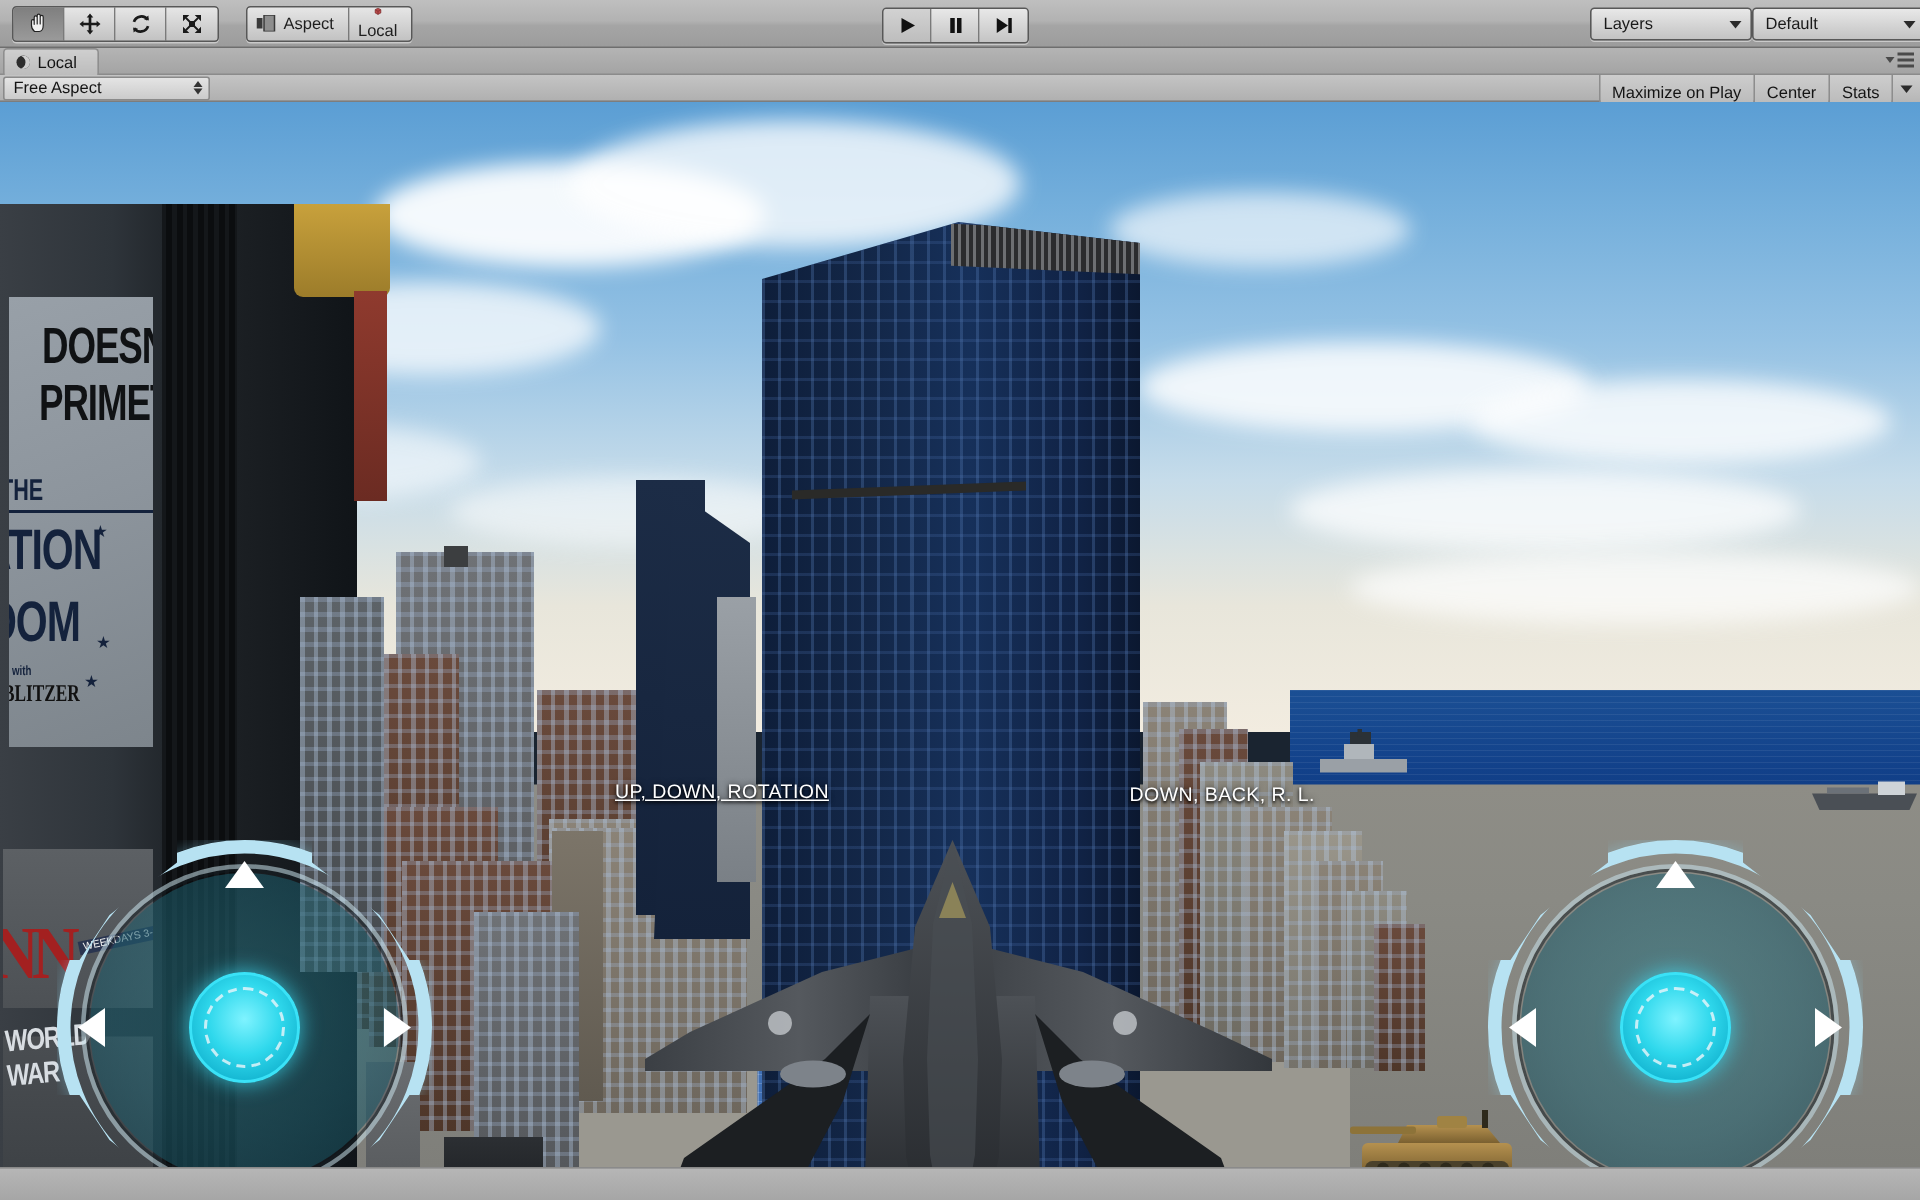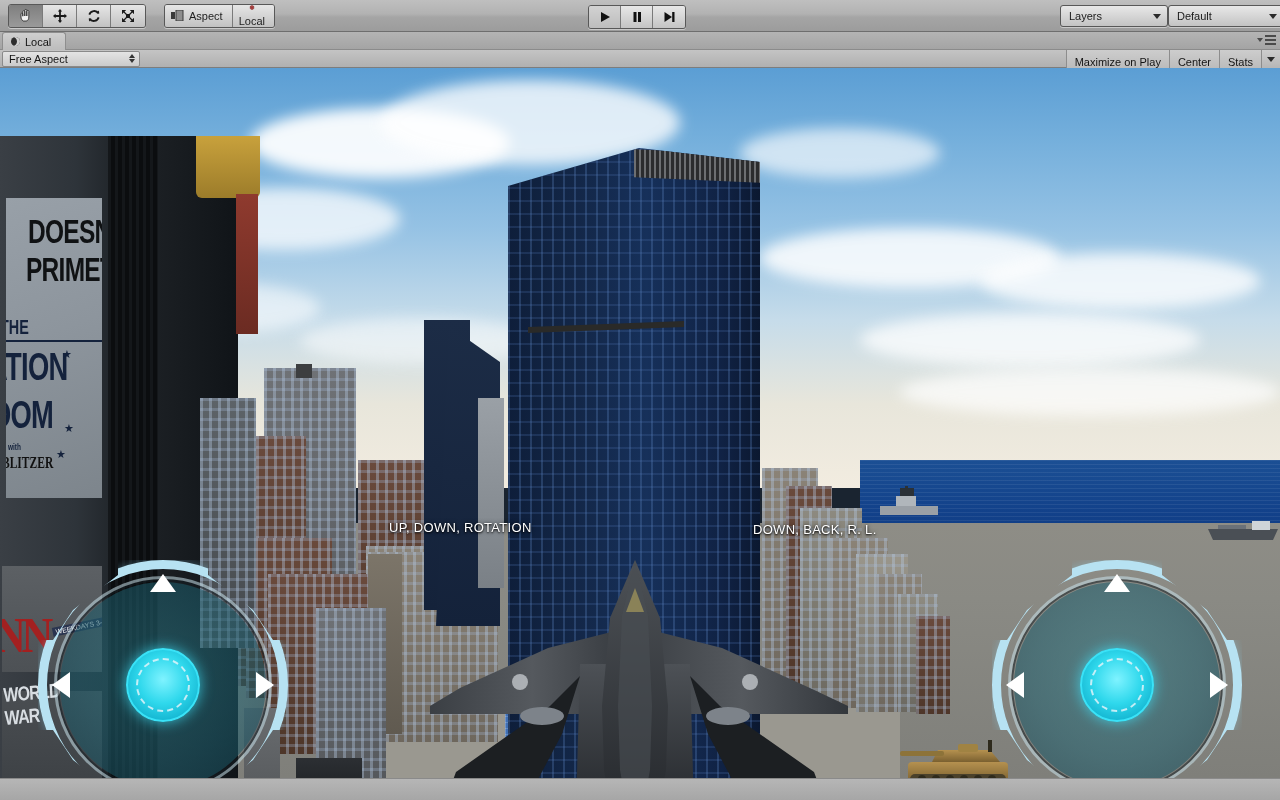--- a/index.html
+++ b/index.html
@@ -312,21 +312,21 @@
   #ship { position: absolute; left: 878px; top: 418px; width: 62px; height: 32px; }
   #ship2 { position: absolute; left: 1208px; top: 452px; width: 72px; height: 22px; }
 
   
   .hud-label {
     position: absolute; font-size: 13px; color: #ffffff;
     font-family: "Liberation Sans", sans-serif;
     text-shadow: 0 0 4px rgba(0,0,0,.75), 0 1px 2px rgba(0,0,0,.9);
     letter-spacing: .3px; white-space: nowrap;
   }
-  #label-left  { left: 389px; top: 452px; }
+  #label-left  { left: 410px; top: 452px; text-decoration: underline; }
   #label-right { left: 753px; top: 454px; }
 
   
   .joystick { position: absolute; width: 250px; height: 250px; }
   #joy-left  { left: 38px;  top: 492px; }
   #joy-right { left: 992px; top: 492px; }
 
   .joy-ring-outer {
     position: absolute; inset: 0; border-radius: 50%;
     border: 9px solid #b7e2f2;

